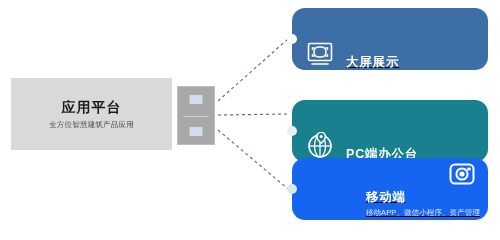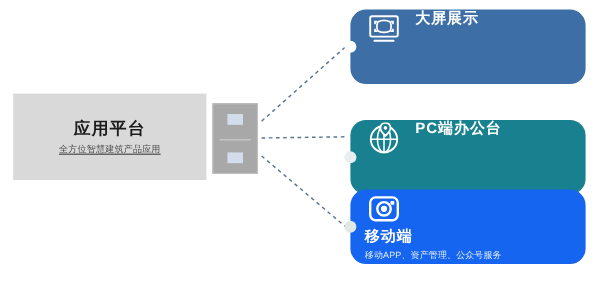--- a/index.html
+++ b/index.html
@@ -35,21 +35,20 @@
     color: #1c1c1c;
     letter-spacing: 1px;
     line-height: 1.2;
   }
   .platform-sub {
     font-size: 7.5px;
     color: #4a4a4a;
     margin-top: 5px;
     letter-spacing: 0.2px;
     line-height: 1.2;
-    text-decoration: underline;
   }
 
   
   .server-block {
     position: absolute;
     left: 177px;
     top: 86px;
     width: 38px;
     height: 59px;
     background: #a8a8a8;
@@ -86,23 +85,24 @@
   }
 
   
   .card {
     position: absolute;
     left: 292px;
     width: 196px;
     height: 62px;
     border-radius: 13px;
     display: flex;
-    align-items: flex-start;
+    align-items: flex-end;
     box-sizing: border-box;
     padding-left: 12px;
+    text-decoration: underline;
   }
   .card.top    { top: 8px;   background: #3d6ea5; }
   .card.middle { top: 100px;  background: #18808e; }
   .card.bottom { top: 158px; background: #1565f0; flex-direction: column; }
 
   .card-notch {
     position: absolute;
     left: -5px;
     top: 50%;
     margin-top: -5px;
@@ -206,17 +206,17 @@
     <div class="card-icon">
       <svg width="28" height="28" viewBox="0 0 28 28">
         <rect x="2.5" y="4.5" width="23" height="19" rx="4.5" fill="none" stroke="#ffffff" stroke-width="2"></rect>
         <circle cx="14" cy="14" r="5.6" fill="none" stroke="#ffffff" stroke-width="2"></circle>
         <circle cx="14" cy="14" r="2.6" fill="#ffffff"></circle>
         <rect x="19.4" y="7.4" width="3.2" height="3.2" rx="0.8" fill="#ffffff"></rect>
       </svg>
     </div>
     <div class="card-text">
       <div class="card-title">移动端</div>
-      <div class="card-desc">移动APP、资产管理、公众号服务</div>
+      <div class="card-desc">移动APP、微信小程序、资产管理</div>
     </div>
   </div>
 
 </div>
 
 </body></html>

